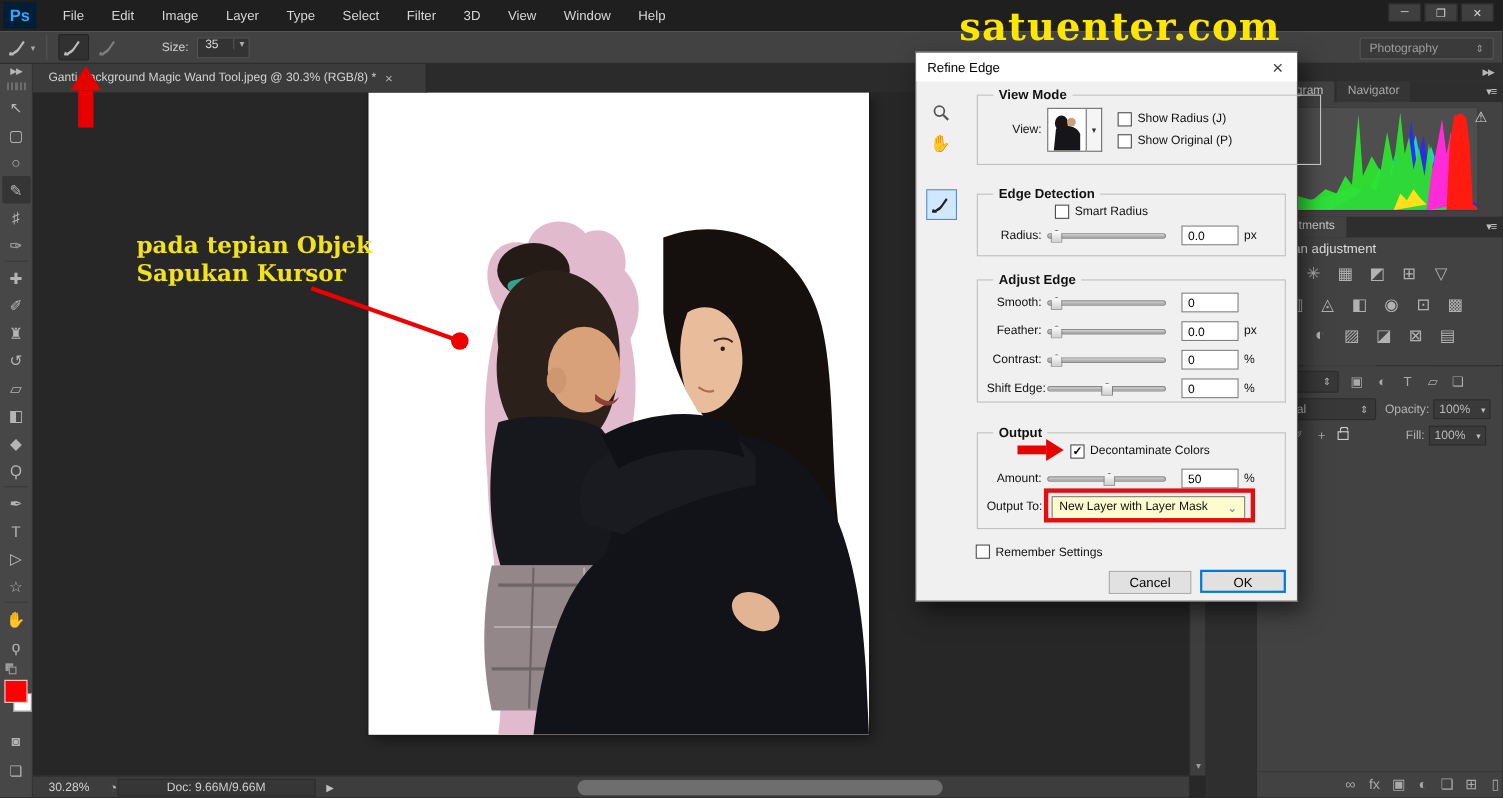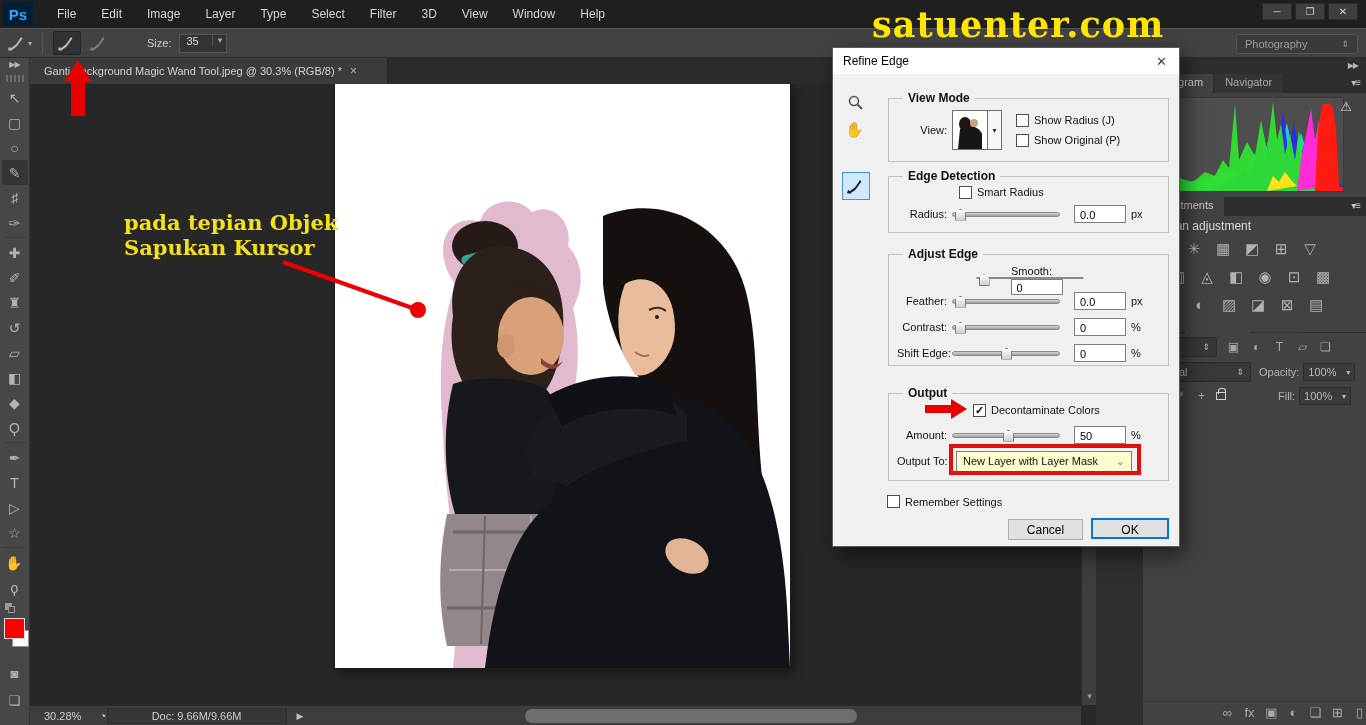--- a/index.html
+++ b/index.html
@@ -434,21 +434,21 @@
         </svg>
       </div>
     <div class="dlg-toolicon" style="font-size:15px">✋</div>
   </div>
   <div class="dlg-brushsel">
     <svg class="bi">
         <use href="#brushicon"></use>
       </svg>
   </div>
 
-  <div class="group" style="left:55px; top:50px; width:281px; height:64px;">
+  <div class="group" style="left:55px; top:38px; width:313px; height:64px;">
     <span class="legendlbl">View Mode</span>
     <div class="d-row" style="top:10px; height:42px;">
       <span class="d-label">View:</span>
       <div class="view-thumb">
         <svg width="34" height="38" viewBox="0 0 34 38">
             <ellipse cx="12" cy="13" rx="6" ry="7" fill="#1c1512"></ellipse>
             <path d="M7,18 C15,13 26,15 29,23 L29,38 L5,38 Z" fill="#16161a"></path>
             <circle cx="21" cy="12" r="4" fill="#caa17c"></circle>
           </svg>
       </div>
@@ -481,21 +481,21 @@
       <div class="slider">
           <div class="thumb" style="left:2px"></div>
         </div>
       <input class="d-box" readonly="" value="0.0" style="">
       <span class="d-unit">px</span>
     </div>
   </div>
 
   <div class="group" style="left:55px; top:206px; width:281px; height:112px;">
     <span class="legendlbl">Adjust Edge</span>
-    <div class="d-row" style="top:10px;flex-direction:column;">
+    <div class="d-row" style="top:10px;">
       <span class="d-label">Smooth:</span>
       <div class="slider">
           <div class="thumb" style="left:2px"></div>
         </div>
       <input class="d-box" readonly="" value="0" style="">
     </div>
     <div class="d-row" style="top:36px;">
       <span class="d-label">Feather:</span>
       <div class="slider">
           <div class="thumb" style="left:2px"></div>

